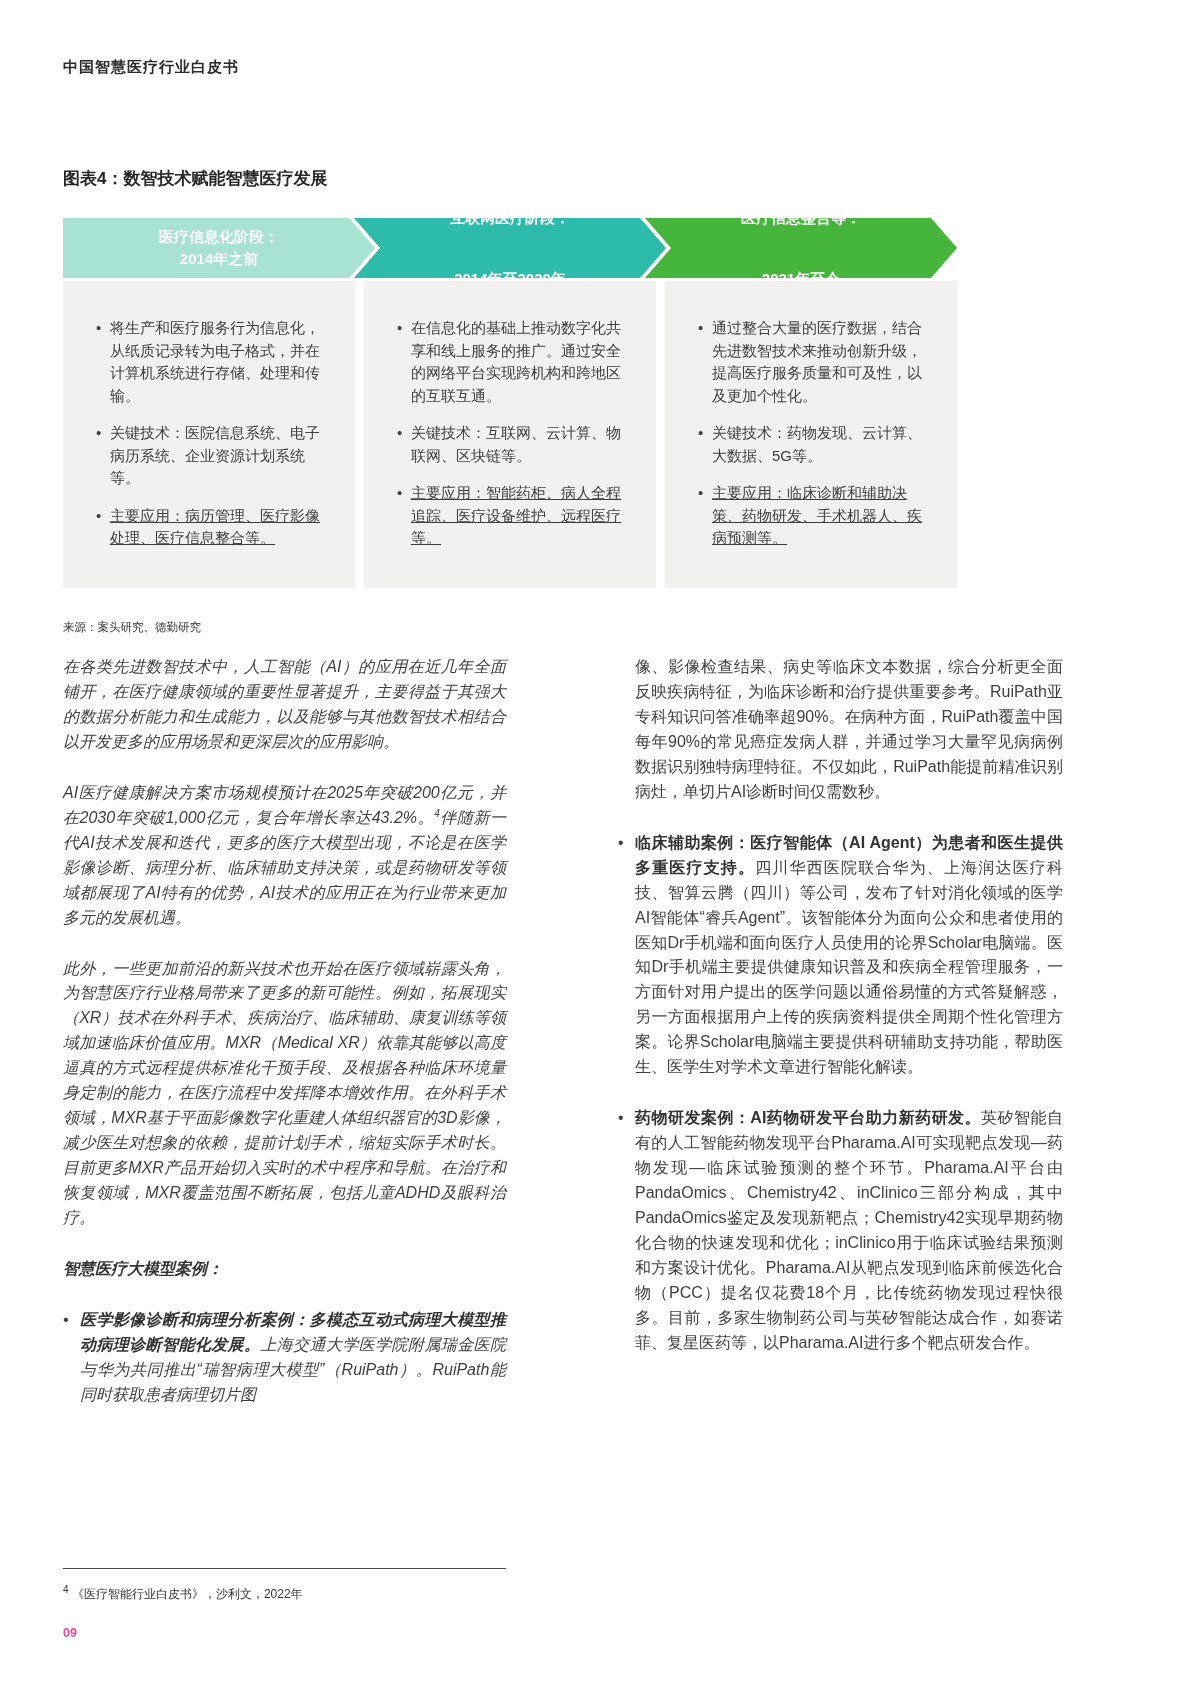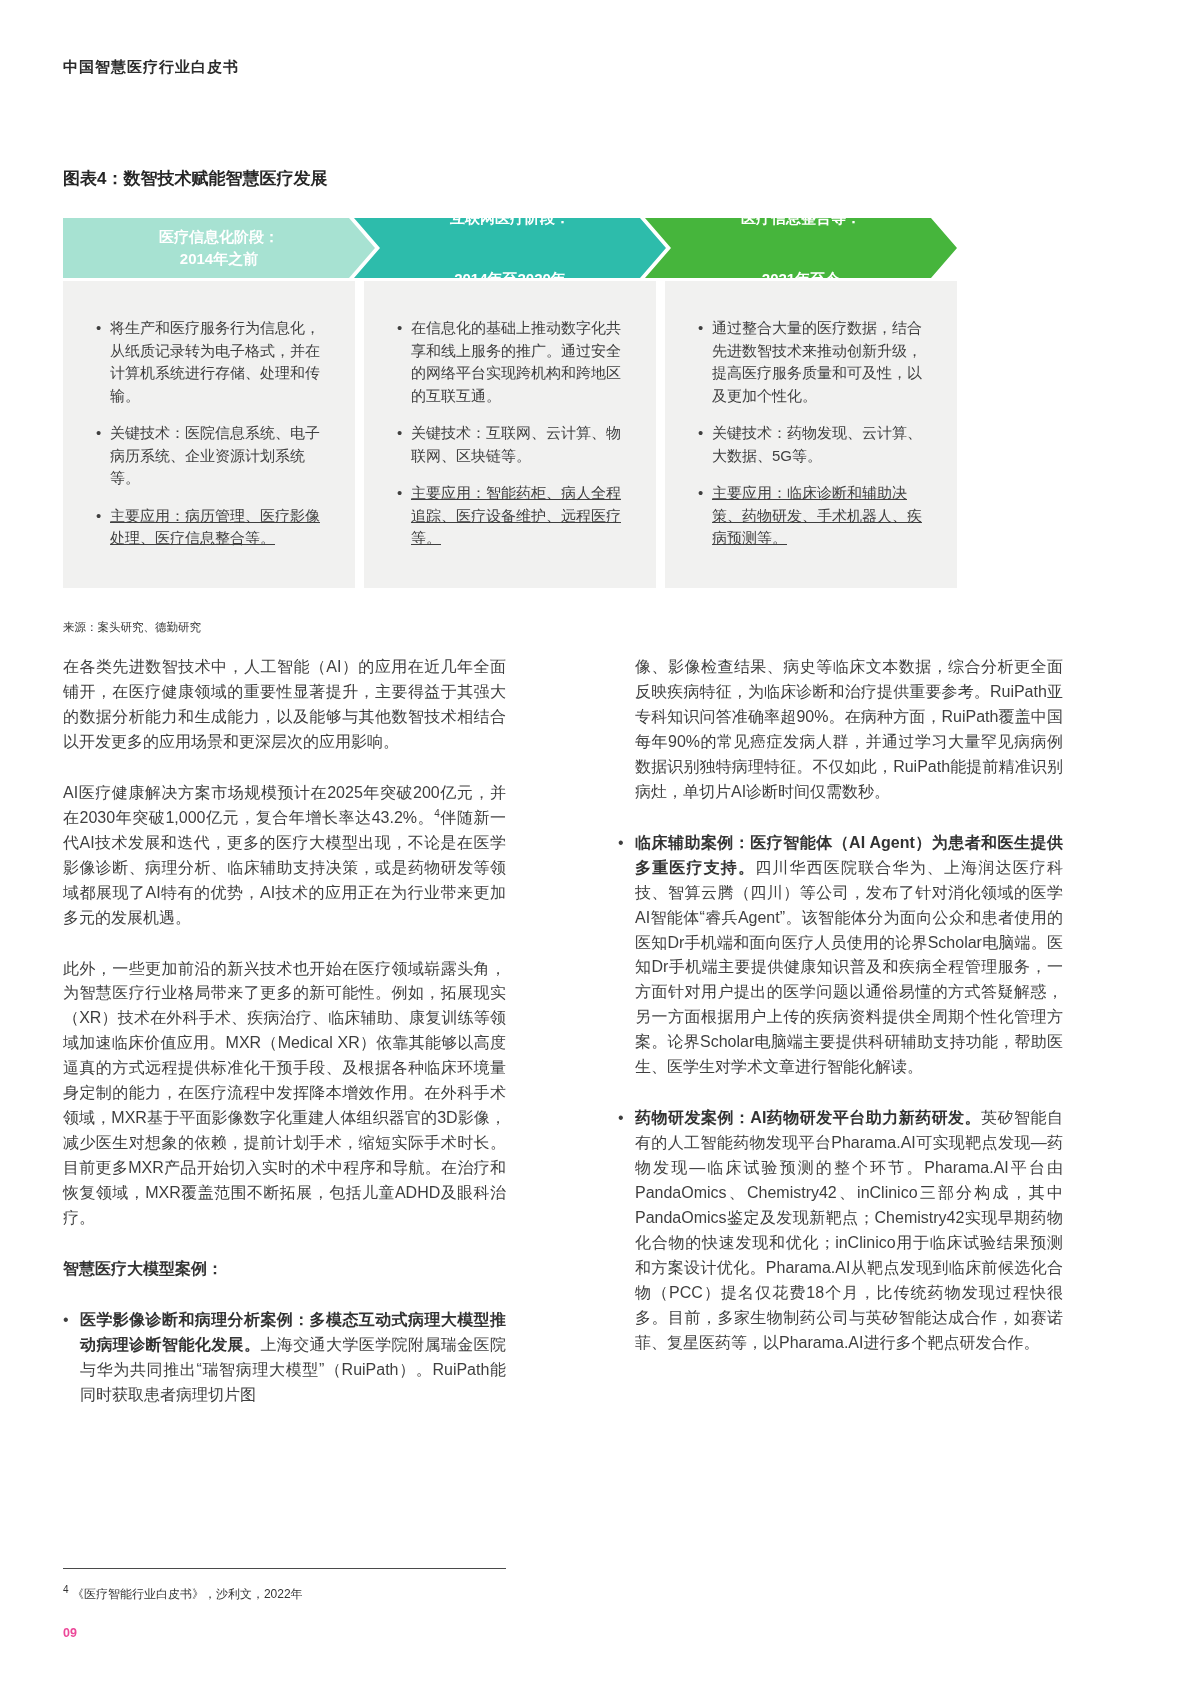--- a/index.html
+++ b/index.html
@@ -63,21 +63,21 @@
   }
   .figure-source {
     position:absolute; top:620px; left:63px;
     font-size:11.5px; color:#333;
   }
   
   .body-cols {
     position:absolute; top:655px; left:63px; width:1000px;
     display:flex; gap:112px;
   }
-  .body-col-left  { width:443px; }
+  .body-col-left  { width:443px;font-style:italic; }
   .body-col-right { width:445px; }
   .body-cols p {
     margin:0 0 26px 0;
     font-size:16px; line-height:1.56;
     text-align:justify;
   }
   .cases-heading { font-weight:bold; color:#333; }
   .case {
     position:relative; padding-left:17px;
     font-size:16px; line-height:1.56; text-align:justify;

